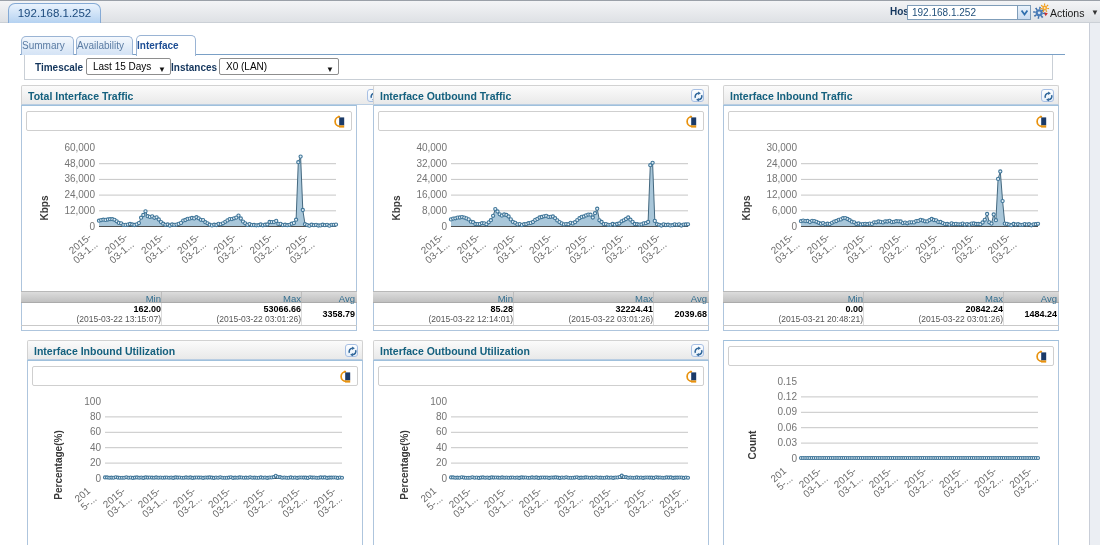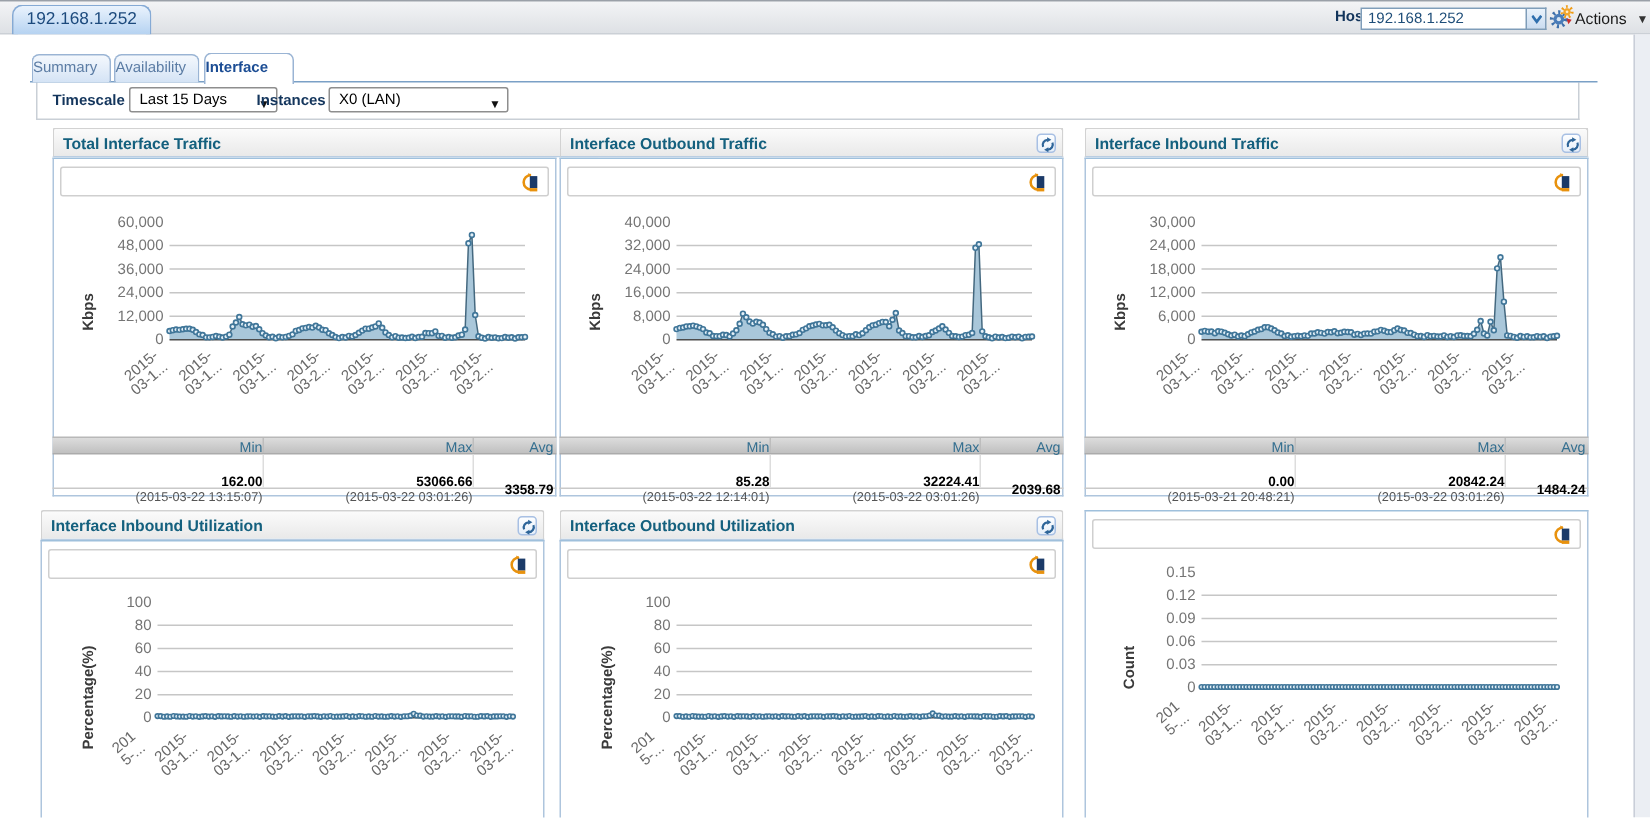--- a/index.html
+++ b/index.html
@@ -29,21 +29,21 @@
 .stt{position:absolute;left:-1px;width:336px}
 .sth{height:12px;background:linear-gradient(#dcdcdc,#c0c0c0);border-top:1px solid #b8b8b8;border-bottom:1px solid #ababab;color:#346f90}
 .sth div,.stb div{float:left;text-align:right;height:100%}
 .sth .c1,.stb .c1{width:141px}
 .sth .c2,.stb .c2{width:140px}
 .sth .c3,.stb .c3{width:53px}
 .sth div{line-height:13px;font-size:9.5px}
 .stb{height:23px;border-bottom:1px solid #c9c9c9;color:#000}
 .stb .c1,.stb .c2{border-right:1px solid #ddd}
 .sth .c1,.sth .c2{border-right:1px solid #bdbdbd}
-.stb b{display:block;font-size:9px;line-height:11px;margin-top:13px}
+.stb b{display:block;font-size:9px;line-height:11px;margin-top:1px}
 .stb span{display:block;font-size:8.5px;color:#555;line-height:9px}
 .stb .av b{line-height:21px}
 </style></head><body>
 <div class="topbar"></div>
 <div class="toptab">192.168.1.252</div>
 <div class="hnlab">Host Name</div>
 <div class="combo">192.168.1.252</div>
 <div class="combobtn">
     <svg width="7" height="6" viewBox="0 0 7 6">
       <path d="M0.5 0.5 L3.5 4.5 L6.5 0.5" fill="none" stroke="#2f6fad" stroke-width="1.8"></path>
@@ -65,26 +65,26 @@
     </svg>
     <span class="txt">Actions</span>
     <span class="car">▼</span>
   </div>
 <div class="tabrule"></div>
 <div class="tab" style="left:21px;width:53px">Summary</div>
 <div class="tab" style="left:76px;width:57px">Availability</div>
 <div class="tab act" style="left:136px;width:60px">Interface</div>
 <div class="tsbox">
     <span class="tslab" style="left:10px">Timescale</span>
-    <div class="sel" style="left:61px;width:99px">Last 15 Days<span class="ar">▼</span></div>
+    <div class="sel" style="left:61px;width:85px">Last 15 Days<span class="ar">▼</span></div>
     <span class="tslab" style="left:146px">Instances</span>
     <div class="sel" style="left:194px;width:120px">X0 (LAN)<span class="ar">▼</span></div>
   </div>
 <div class="rstrip"></div>
-<div style="position:absolute;left:35px;top:85px;width:364px">
+<div style="position:absolute;left:21px;top:85px;width:364px">
     <div class="phead">
       <span class="ptitle">Total Interface Traffic</span>
       <span class="rbtn">
         <svg width="11" height="11" viewBox="0 0 11 11" style="position:absolute;left:1px;top:1px">
           <g fill="none" stroke="#2e6599" stroke-width="1.5">
             <path d="M2.4 6.9 A 3.3 3.3 0 0 1 5.5 2.3"></path>
             <path d="M8.6 4.1 A 3.3 3.3 0 0 1 5.5 8.7"></path>
           </g>
           <path d="M5.1 0.5 L7.9 2.2 L5.1 3.9 Z" fill="#2e6599"></path>
           <path d="M5.9 7.1 L3.1 8.8 L5.9 10.5 Z" fill="#2e6599"></path>

